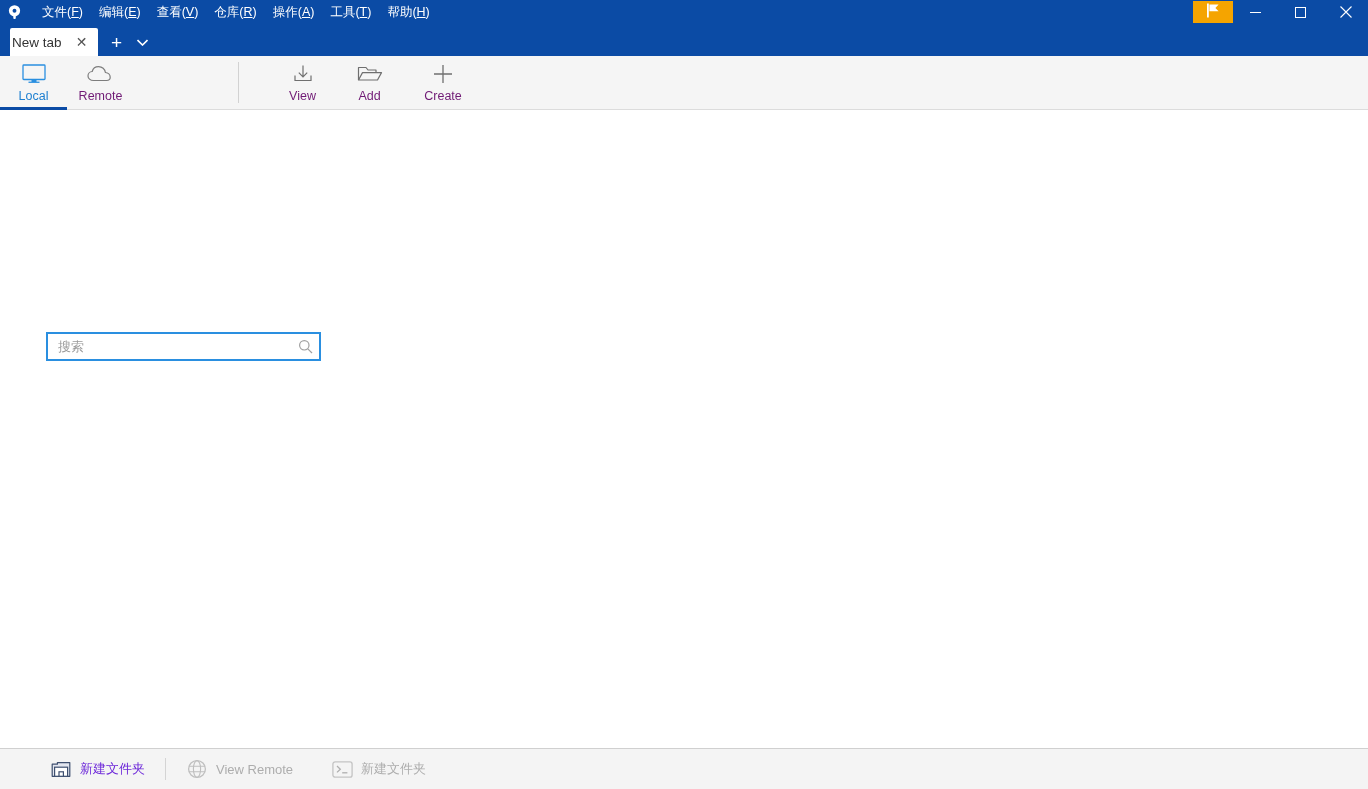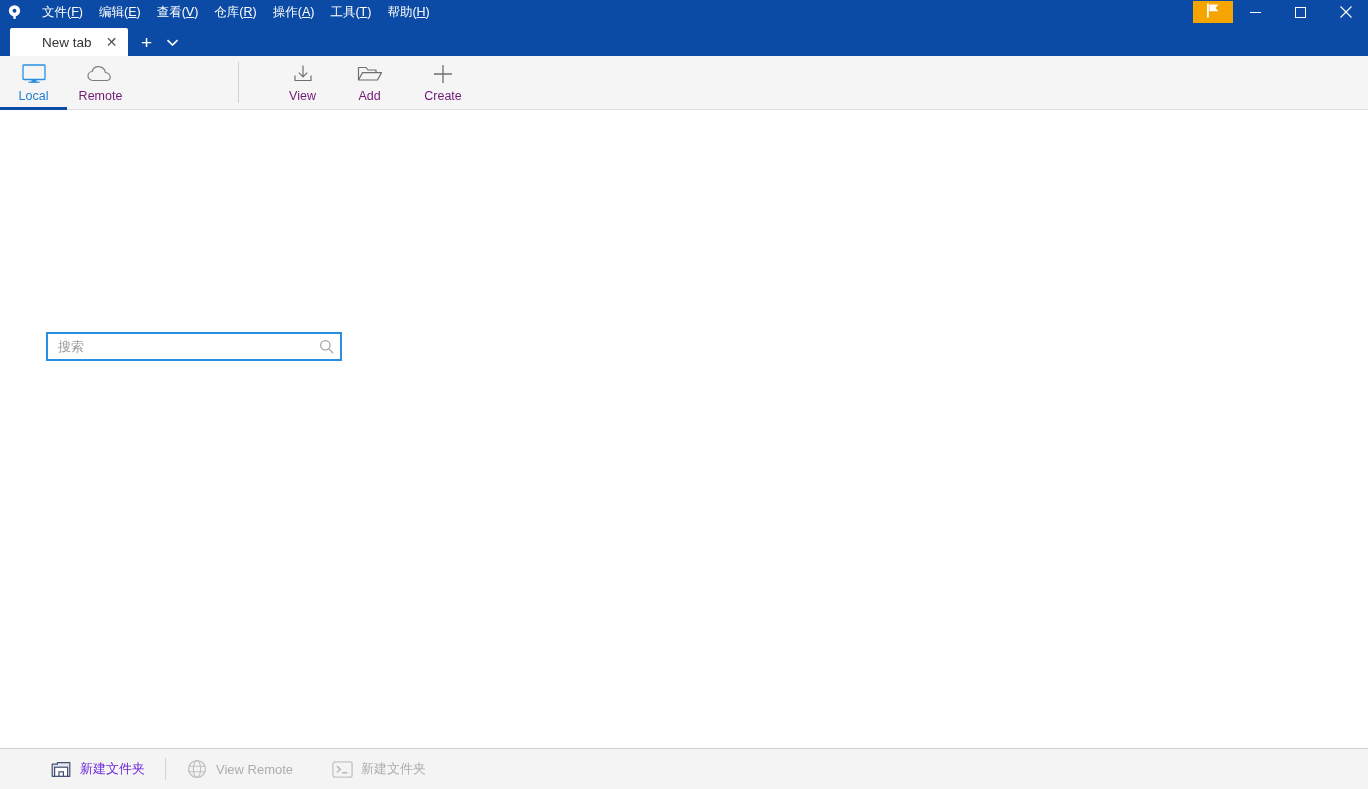--- a/index.html
+++ b/index.html
@@ -69,21 +69,21 @@
   .tabstrip {
     height: 32px; min-height: 32px;
     background: #0b4ba5;
     display: flex; align-items: flex-end;
     padding-left: 10px;
   }
   .tab {
     height: 28px;
     background: #ffffff;
     display: flex; align-items: center;
-    padding: 0 8px 0 32px;
+    padding: 0 8px 0 2px;
     border-radius: 2px 2px 0 0;
     cursor: pointer;
     justify-content: flex-end;
   }
   .tab-label {
     font-size: 13.5px;
     color: #333333;
     white-space: nowrap;
   }
   .tab-close {
@@ -166,21 +166,21 @@
     left: 46px; top: 152px;
     font-size: 40px;
     color: #2b2b2b;
     font-weight: normal;
     margin: 0;
     letter-spacing: 1px;
   }
   .search-wrap {
     position: absolute;
     left: 46px; top: 222px;
-    width: 296px; height: 29px;
+    width: 275px; height: 29px;
     border: 2px solid #2a8fe0;
     background: #ffffff;
     display: flex; align-items: center;
   }
   .search-input {
     flex: 1 1 auto;
     border: none; outline: none;
     background: transparent;
     font-family: "Liberation Sans", "DejaVu Sans", sans-serif;
     font-size: 13px;

